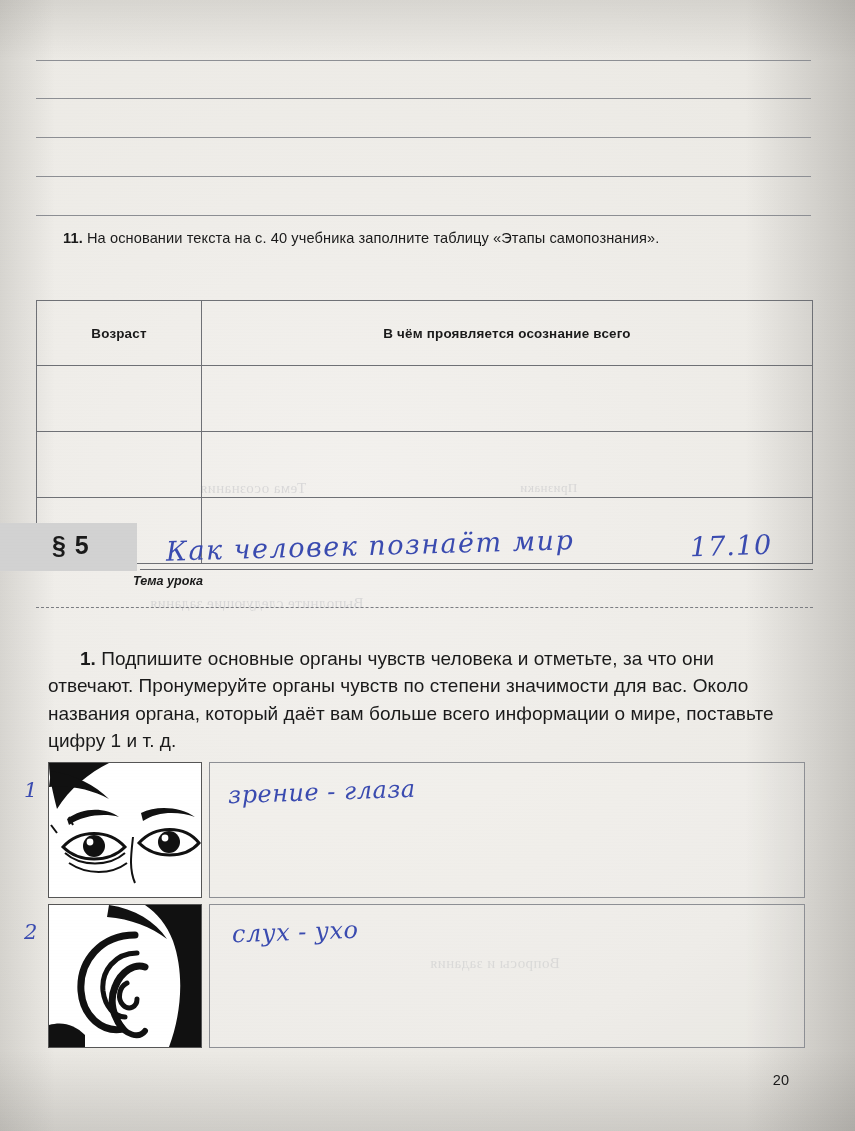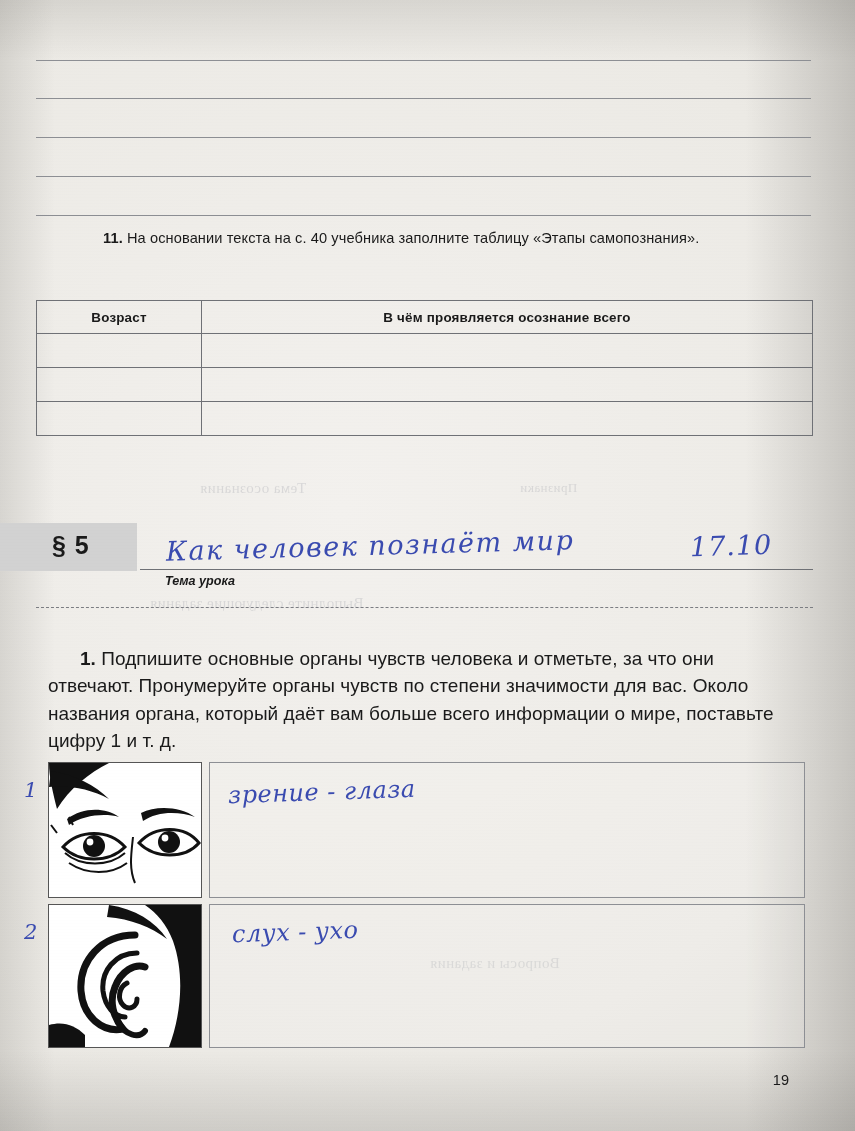--- a/index.html
+++ b/index.html
@@ -69,35 +69,35 @@
   
   .task11 {
     position: absolute;
     left: 63px;
     top: 228px;
     width: 726px;
     font-size: 14.6px;
     line-height: 1.42;
     letter-spacing: .1px;
   }
-  .task11 .num { font-weight: bold; margin-left: 40px; }
+  .task11 .num { font-weight: bold; }
 
   
   .tbl {
     position: absolute;
     left: 36px;
     top: 300px;
     width: 777px;
     border-collapse: collapse;
     table-layout: fixed;
   }
   .tbl td, .tbl th {
     border: 1px solid #6f7176;
     height: 33px;
-    padding: 0;
+    padding: 16px;
   }
   .tbl th {
     font-size: 13.4px;
     font-weight: bold;
     height: 32px;
     letter-spacing: .2px;
   }
   .tbl col.c1 { width: 165px; }
 
   
@@ -124,21 +124,20 @@
     width: 673px;
     border-bottom: 1.4px solid #6f7176;
   }
   .topic-label {
     position: absolute;
     left: 133px;
     top: 574px;
     font-size: 12.6px;
     font-style: italic;
     font-weight: bold;
-    margin-left: 32px;
   }
   .hand {
     position: absolute;
     font-family: "DejaVu Serif", serif;
     font-style: italic;
     color: #3a4bb0;
     font-size: 27px;
     letter-spacing: 1.5px;
     transform: rotate(-1.6deg);
     white-space: nowrap;
@@ -314,16 +313,16 @@
       <path d="M78 78 C70 82 68 94 74 100 C80 106 88 102 88 94" fill="none" stroke="#111" stroke-width="5" stroke-linecap="round"></path>
 
       <path d="M70 118 C76 130 90 134 96 126" fill="none" stroke="#111" stroke-width="6" stroke-linecap="round"></path>
 
       <path d="M0 120 C14 116 26 120 36 130 L36 142 L0 142 Z" fill="#111"></path>
     </svg>
   </div>
   <div class="answer-box" style="left:209px; top:904px; width:594px; height:142px;"></div>
   <div class="hand answer" style="left:232px; top:918px;">слух - ухо</div>
 
-  <div class="page-num">19</div>
+  <div class="page-num">20</div>
 </div>
 
 <div class="grain"></div>
 
 </body></html>

